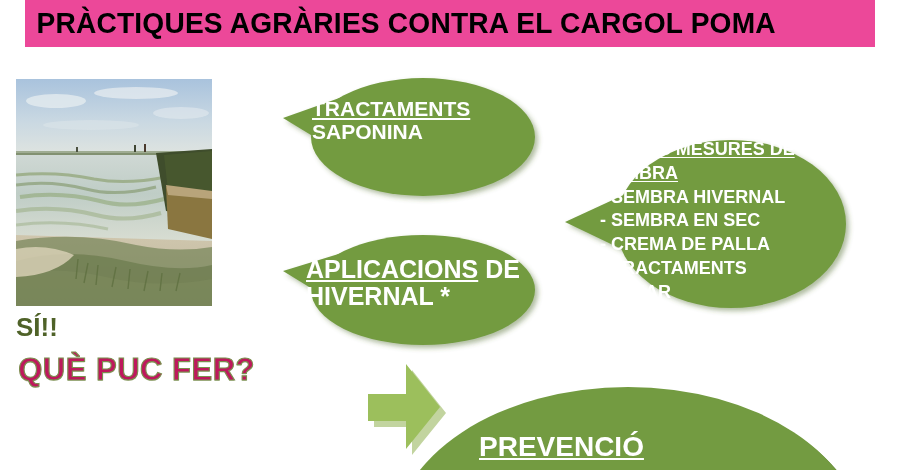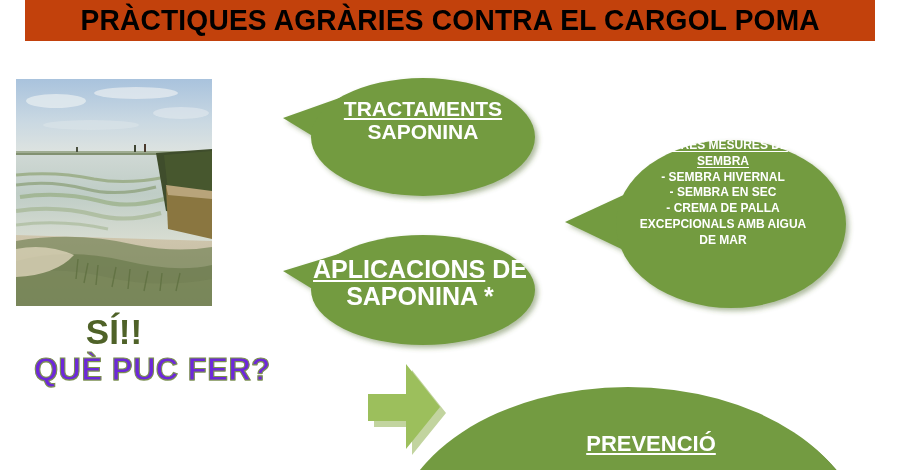--- a/index.html
+++ b/index.html
@@ -23,25 +23,24 @@
     overflow: hidden;
     background: #ffffff;
   }
 
   
   #title-banner {
     position: absolute;
     left: 25px;
     top: 0px;
     width: 850px;
-    height: 41px;
-    background: #c2410c;
+    height: 47px;
+    background: #ec4899;
     display: flex;
     align-items: center;
-    justify-content: center;
   }
   #title-text {
     font-family: "Liberation Sans", sans-serif;
     font-weight: bold;
     font-size: 29px;
     letter-spacing: 0.2px;
     color: #000000;
     white-space: nowrap;
     transform: scaleX(0.97);
   }
@@ -57,83 +56,80 @@
     background: #cfd9d8;
   }
   #photo svg { display: block; }
 
   
   #caption-si {
     position: absolute;
     left: 16px;
     top: 312px;
     width: 196px;
-    text-align: center;
-    font-family: "Liberation Sans", sans-serif;
-    font-weight: bold;
-    font-size: 35px;
+    font-family: "Liberation Sans", sans-serif;
+    font-weight: bold;
+    font-size: 26px;
     color: #4F6228;
   }
   #caption-que {
     position: absolute;
     left: 10px;
     top: 352px;
     width: 245px;
-    text-align: left;
+    text-align: right;
     font-family: "Liberation Sans", sans-serif;
     font-weight: bold;
     font-size: 31px;
     letter-spacing: 0.5px;
-    color: #6d28d9;
+    color: #be185d;
     -webkit-text-stroke: 1.1px #7B8F4E;
     text-shadow: 0 1px 0 rgba(120,140,80,0.45);
-    margin-left: 24px;
   }
 
   
   #bubble-layer {
     position: absolute;
     left: 0; top: 0;
     width: 900px; height: 470px;
     pointer-events: none;
   }
 
   
   .bubble-text {
     position: absolute;
     color: #FFFFFF;
     font-family: "Liberation Sans", sans-serif;
     font-weight: bold;
-    text-align: center;
     line-height: 1.08;
     white-space: nowrap;
   }
   .bubble-text .u { text-decoration: underline; text-underline-offset: 2px; }
 
   #bubble1-text {
     left: 312px; top: 98px;
     width: 222px;
     font-size: 21px;
   }
   #bubble2-text {
     left: 306px; top: 256px;
     width: 228px;
     font-size: 25px;
   }
   #bubble3-text {
     left: 600px; top: 138px;
     width: 246px;
-    font-size: 12px;
+    font-size: 18px;
     line-height: 1.32;
   }
   #bubble3-text .line { display: block; }
   #bubble4-text {
-    left: 529px; top: 432px;
+    left: 479px; top: 432px;
     width: 244px;
-    font-size: 22px;
+    font-size: 28px;
   }
 </style>
 </head>
 <body>
 
 <div id="stage">
 
   <div id="title-banner">
     <div id="title-text">PRÀCTIQUES AGRÀRIES  CONTRA EL CARGOL POMA</div>
   </div>
@@ -253,30 +249,30 @@
     </g>
   </svg>
 
   <div class="bubble-text" id="bubble1-text">
     <span class="u">TRACTAMENTS</span><br>
     <span>SAPONINA</span>
   </div>
 
   <div class="bubble-text" id="bubble2-text">
     <span class="u">APLICACIONS</span><span> DE</span><br>
-    <span>SAPONINA *</span>
+    <span>HIVERNAL *</span>
   </div>
 
   <div class="bubble-text" id="bubble3-text">
     <span class="line u">ALTRES MESURES DE</span>
     <span class="line u">SEMBRA</span>
     <span class="line">- SEMBRA HIVERNAL</span>
     <span class="line">- SEMBRA EN SEC</span>
     <span class="line">- CREMA DE PALLA</span>
-    <span class="line">EXCEPCIONALS AMB AIGUA</span>
+    <span class="line">- TRACTAMENTS</span>
     <span class="line">DE MAR</span>
   </div>
 
   <div class="bubble-text" id="bubble4-text">
     <span class="u">PREVENCIÓ</span>
   </div>
 
 </div>
 
 </body></html>

